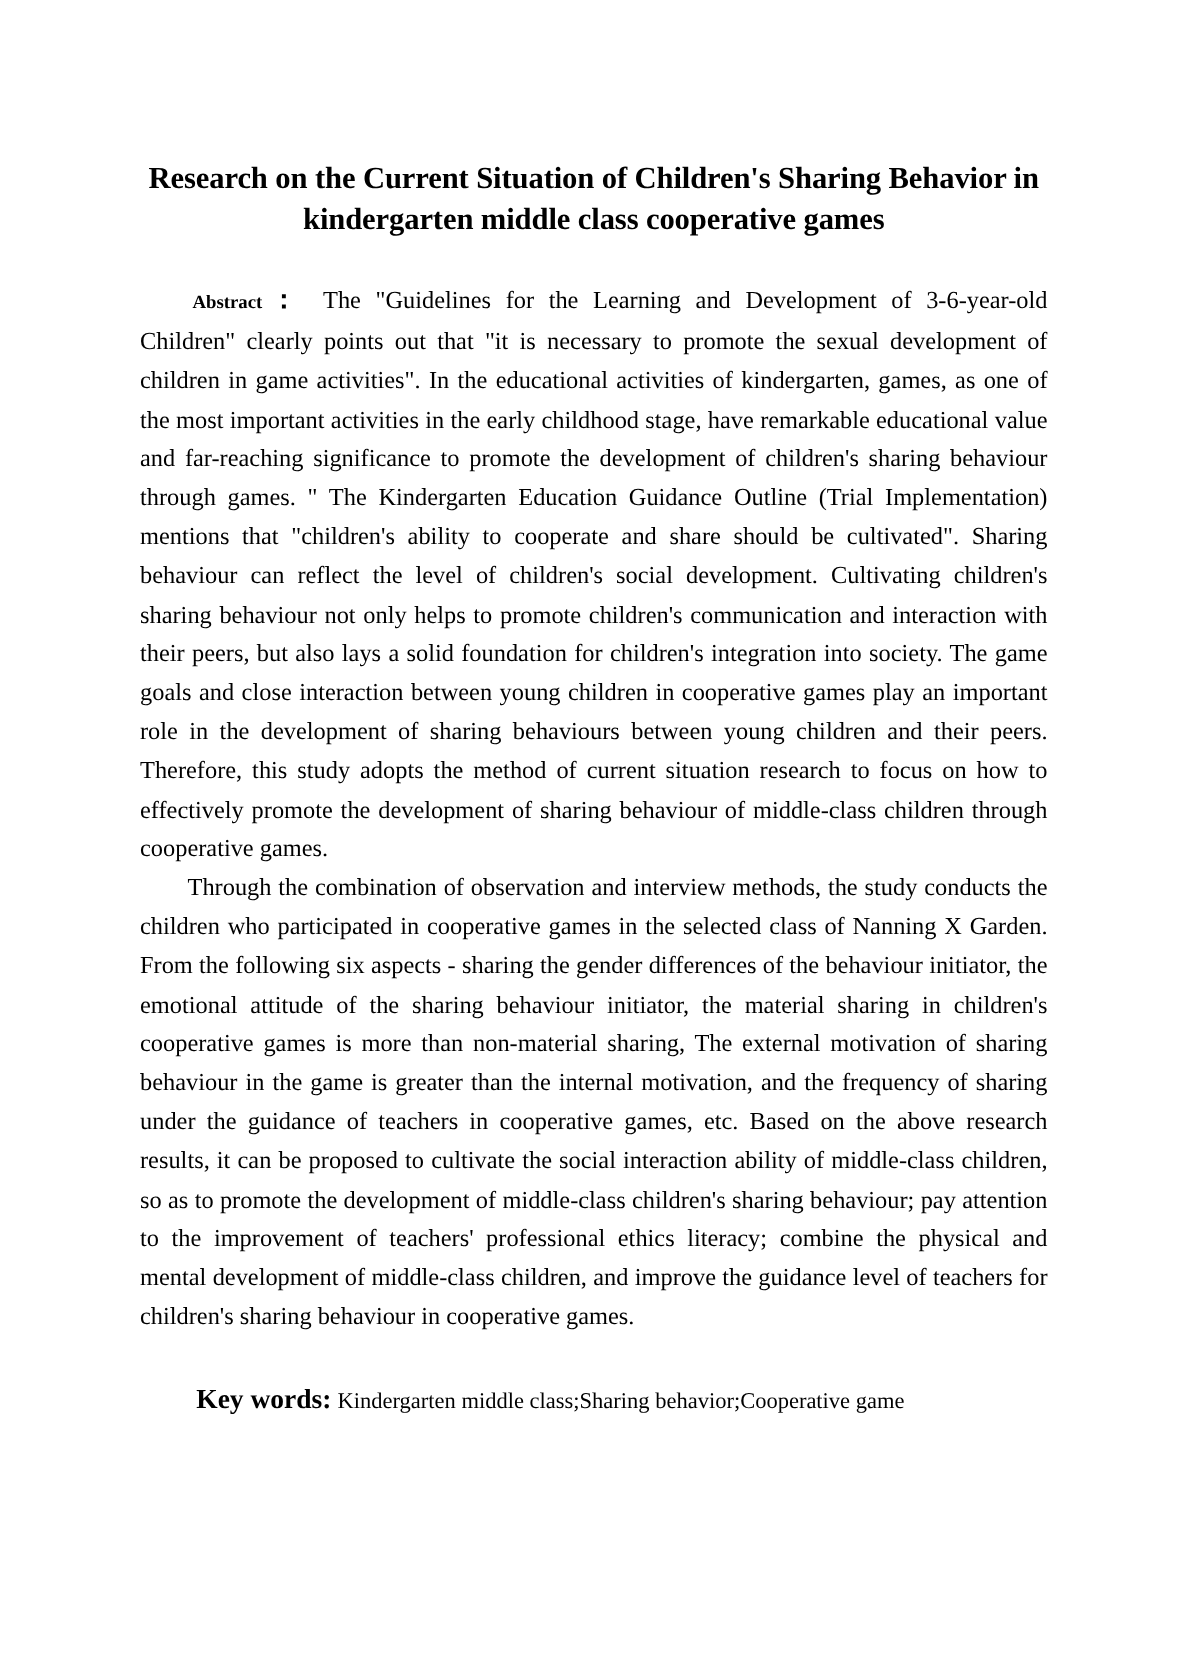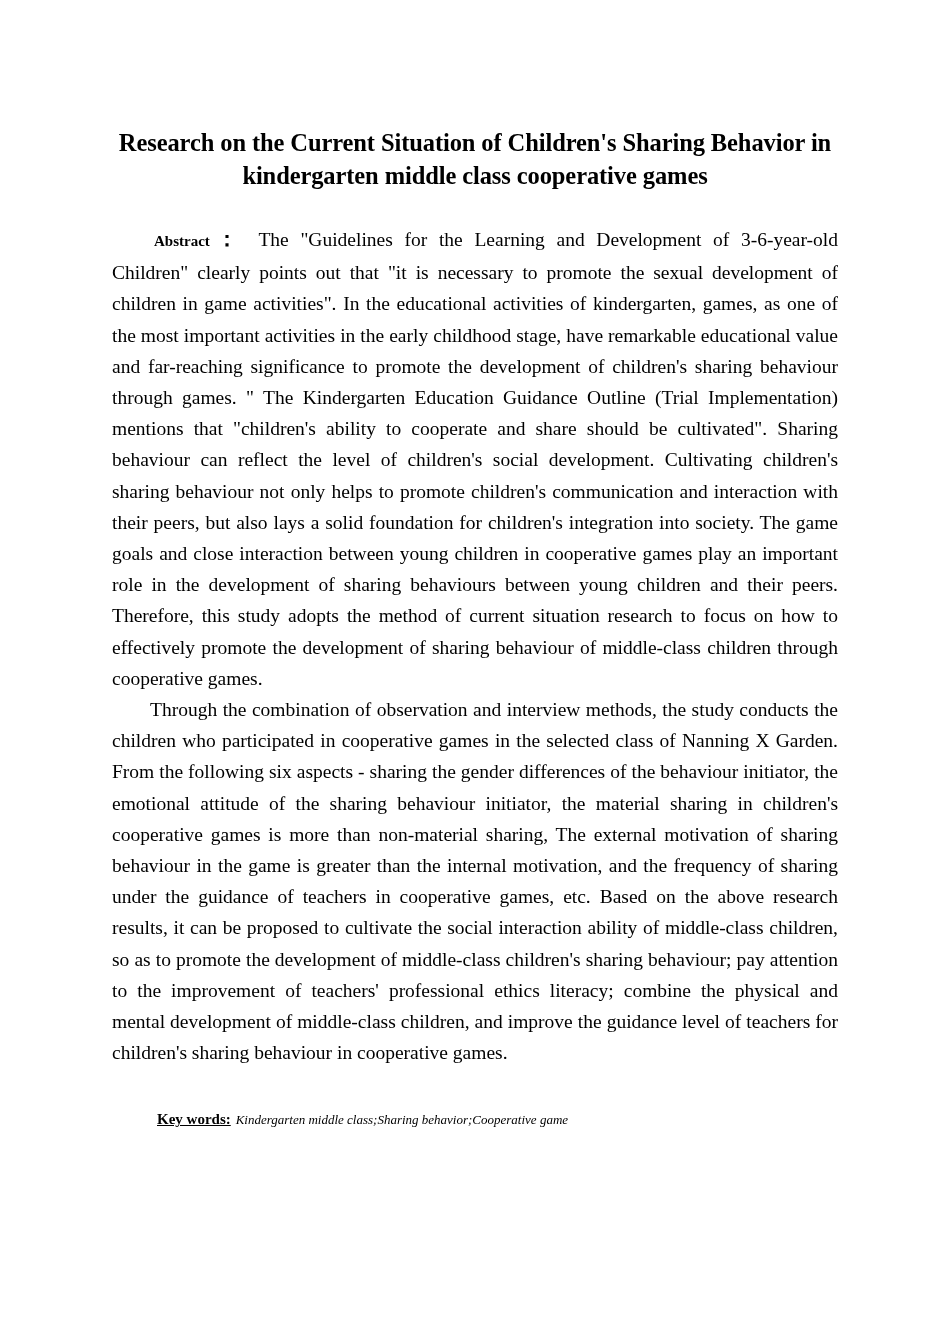--- a/index.html
+++ b/index.html
@@ -84,27 +84,25 @@
   .keywords-block {
     margin: 0;
     padding-top: 34px;
     padding-left: 45px;
     font-size: 19.5px;
     line-height: 31.2px;
   }
 
   .keywords-label {
     font-weight: bold;
-    font-size: 15px;
-    text-decoration: underline;
+    font-size: 22px;
   }
 
   .keywords-value {
-    font-size: 13px;
-    font-style: italic;
+    font-size: 18px;
   }
 </style>
 </head>
 <body>
 
 <div class="page">
   <div class="content">
 
     <h1 class="doc-title">Research on the Current Situation of Children's Sharing Behavior in kindergarten middle class cooperative games</h1>
 

